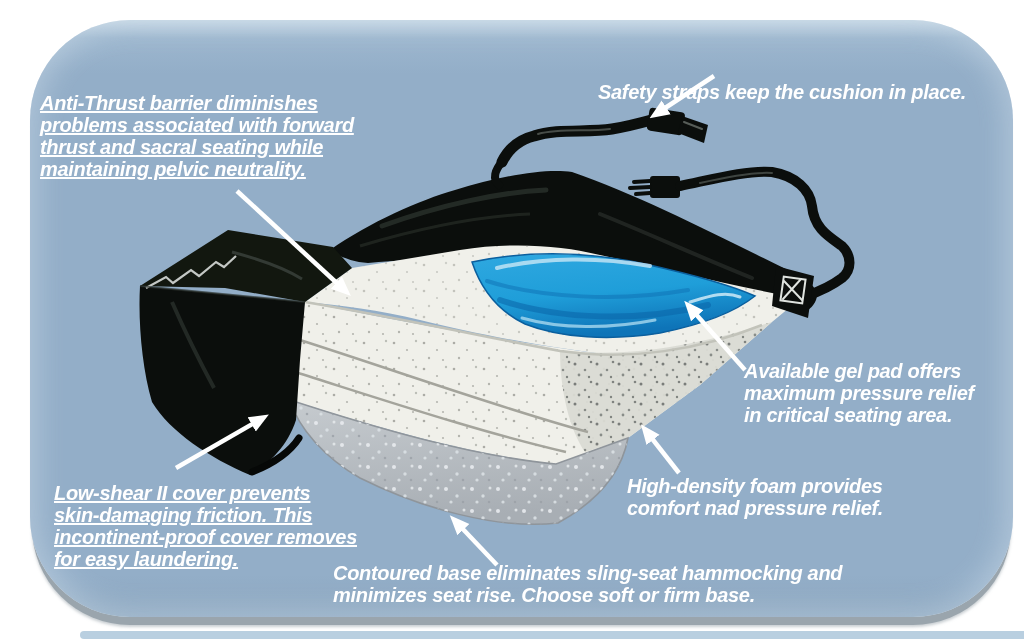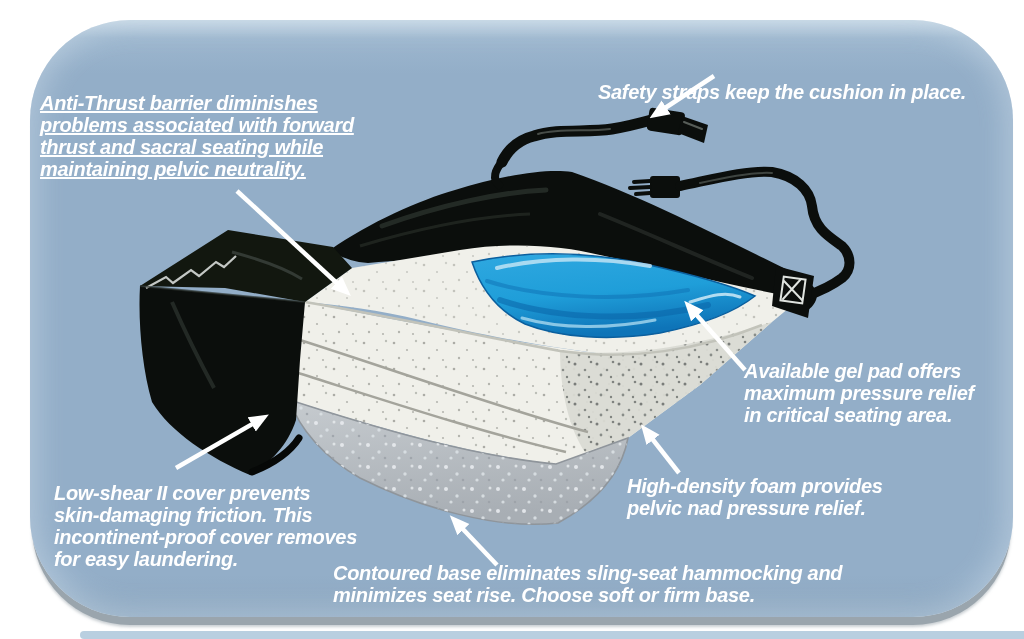--- a/index.html
+++ b/index.html
@@ -26,21 +26,21 @@
   .illustration{position:absolute;left:0;top:0;width:1024px;height:639px;}
   .annotation{
     position:absolute;color:var(--text-color,#ffffff);
     font-weight:bold;font-style:italic;
     font-size:20px;line-height:22px;letter-spacing:-0.3px;
     white-space:pre-line;
   }
   .a-safety{left:598px;top:46px;margin-top:35px;}
   .a-anti{left:40px;top:92px;text-decoration:underline;}
   .a-gel{left:744px;top:360px;}
-  .a-low{left:54px;top:482px;}
+  .a-low{left:54px;top:482px;text-decoration:underline;}
   .a-high{left:627px;top:475px;}
   .a-cont{left:333px;top:562px;}
 </style>
 </head>
 <body>
 
 <div class="card"></div>
 
 <svg class="illustration" viewBox="0 0 1024 639" xmlns="http://www.w3.org/2000/svg">
   <defs>
@@ -177,17 +177,17 @@
 thrust and sacral seating while
 maintaining pelvic neutrality.</div>
 <div class="annotation a-gel">Available gel pad offers
 maximum pressure relief
 in critical seating area.</div>
 <div class="annotation a-low">Low-shear II cover prevents
 skin-damaging friction. This
 incontinent-proof cover removes
 for easy laundering.</div>
 <div class="annotation a-high">High-density foam provides
-pelvic nad pressure relief.</div>
+comfort nad pressure relief.</div>
 <div class="annotation a-cont">Contoured base eliminates sling-seat hammocking and
 minimizes seat rise. Choose soft or firm base.</div>
 
 <div class="bottom-strip"></div>
 
 </body></html>

